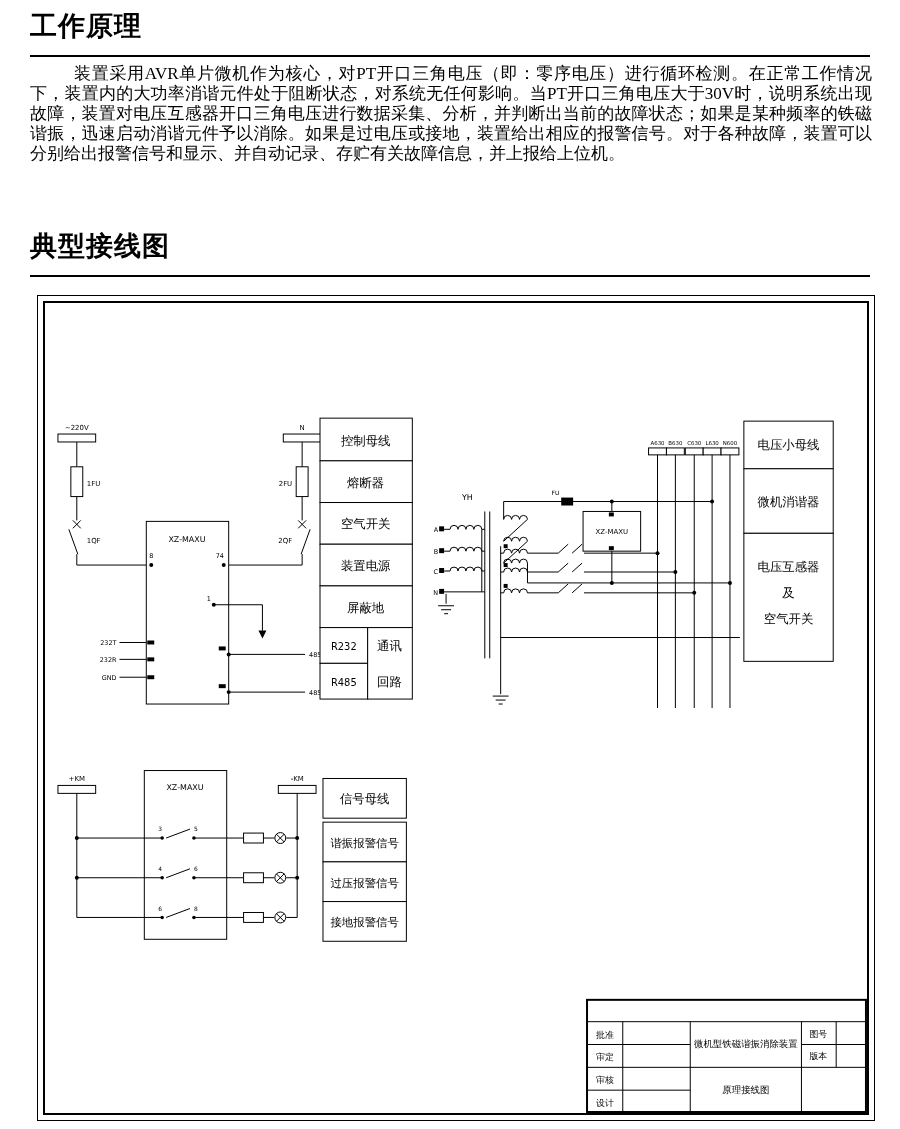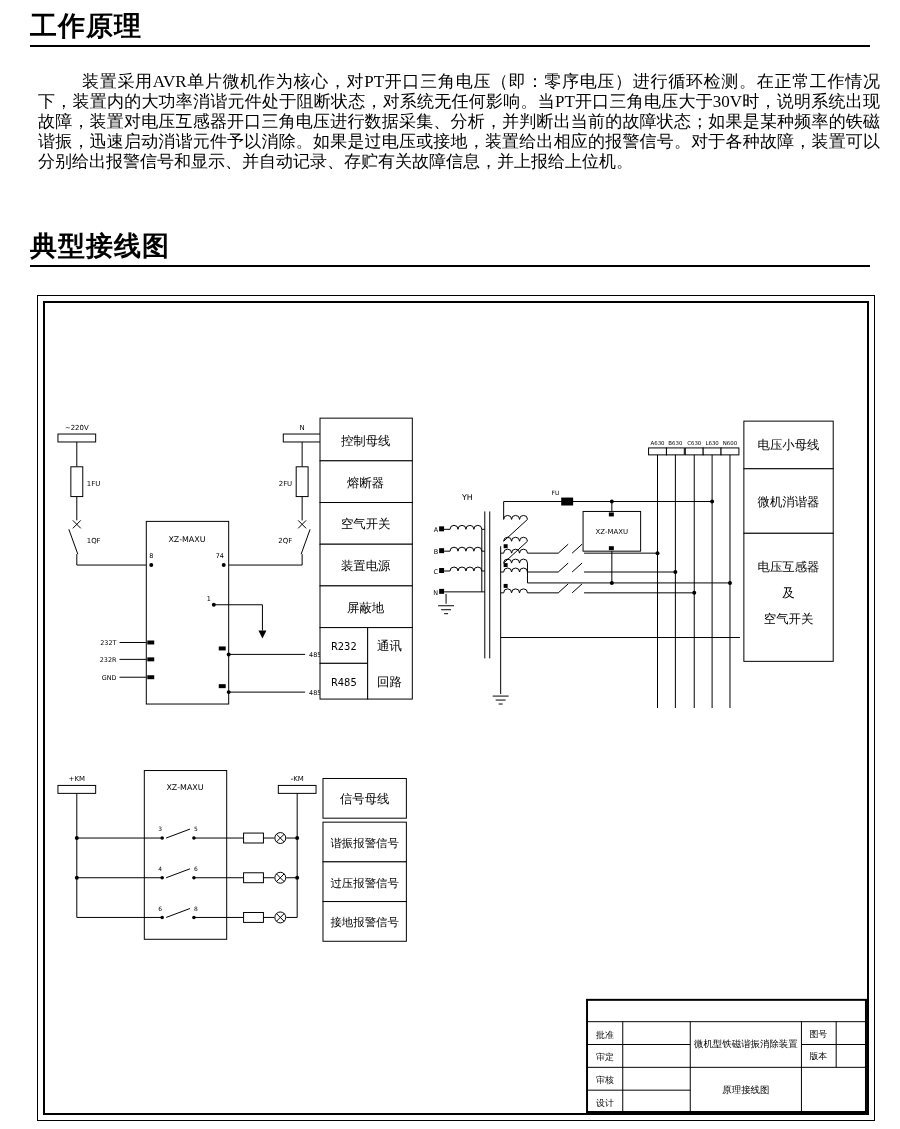--- a/index.html
+++ b/index.html
@@ -1,23 +1,23 @@
 <!DOCTYPE html>
 <html><head>
 <meta charset="utf-8">
 <style>
   html,body{margin:0;padding:0;background:#fff;}
   .page{position:relative;width:900px;height:1129px;background:#fff;color:#000;
         font-family:"Liberation Serif","DejaVu Serif",serif;overflow:hidden;}
-  .section-head{position:absolute;left:30px;width:840px;border-bottom:2px solid #000;padding-bottom:3px;}
+  .section-head{position:absolute;left:30px;width:840px;border-bottom:2px solid #000;padding-bottom:13px;}
   .section-head h1{margin:0;font-size:27px;line-height:1.2;font-weight:bold;letter-spacing:1px;}
   #head1{top:10px;}
   #head2{top:230px;}
   .body-par{position:absolute;left:30px;top:64px;width:842px;font-size:17px;line-height:20px;
-            text-align:justify;text-indent:44px;margin:8px;}
+            text-align:justify;text-indent:44px;margin:0;}
   .diagram-outer{position:absolute;left:37px;top:295px;width:838px;height:826px;
                  border:1px solid #000;padding:5px;box-sizing:border-box;}
   .diagram-inner{width:100%;height:100%;border:2px solid #000;box-sizing:border-box;position:relative;}
   .diagram-inner svg{position:absolute;left:0;top:0;width:100%;height:100%;}
   svg text{font-family:"DejaVu Sans","Liberation Sans",sans-serif;fill:#000;}
   svg line,svg path,svg polyline{stroke:#000;stroke-width:1;fill:none;}
   svg rect{stroke:#000;fill:#fff;}
   .t55{font-size:5.5px;} .t6{font-size:6px;} .t65{font-size:6.5px;} .t7{font-size:7px;}
   .t8{font-size:8px;} .t9{font-size:9px;} .t95{font-size:9.5px;} .t10{font-size:10px;}
   .t11{font-size:11.5px;} .t12{font-size:12.5px;}

